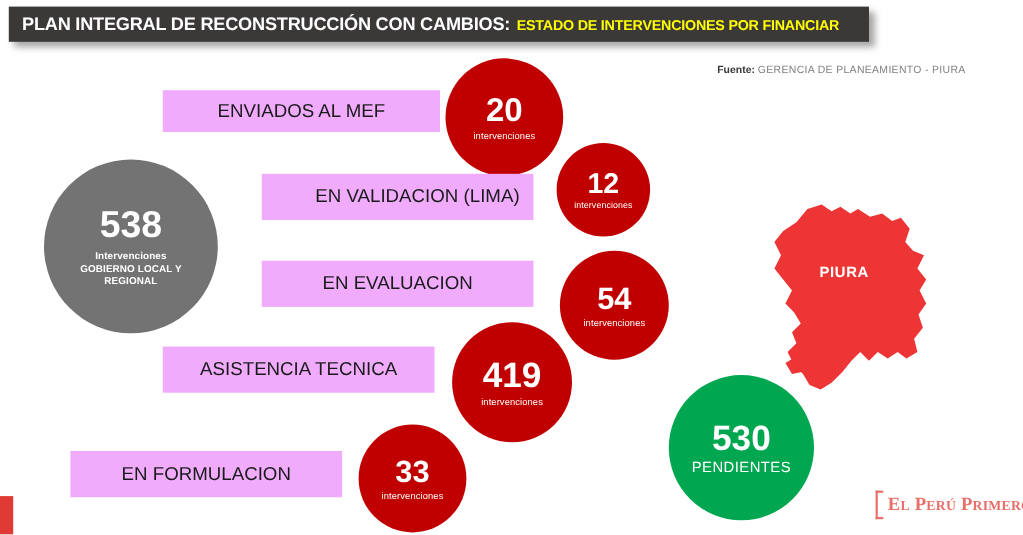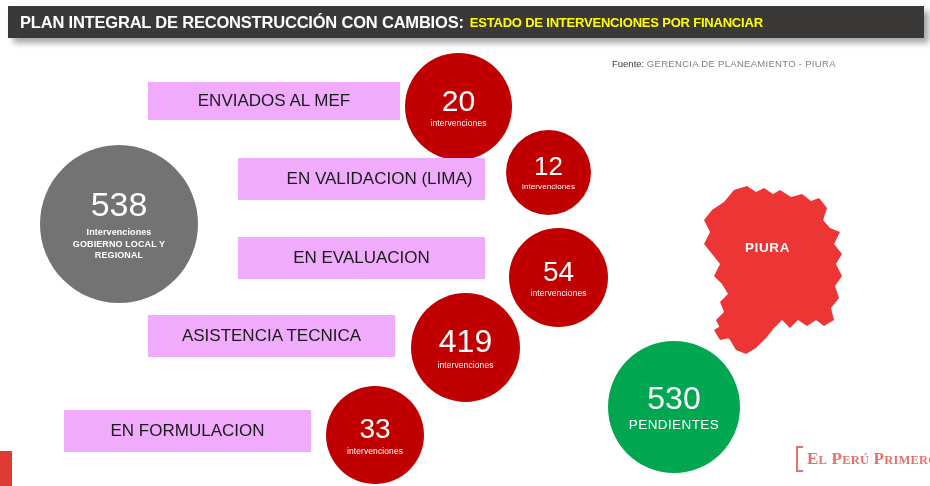--- a/index.html
+++ b/index.html
@@ -7,61 +7,61 @@
     width:930px; height:486px;
     background:#ffffff;
     font-family:"Liberation Sans", sans-serif;
     position:relative;
     overflow:hidden;
   }
   #stage { position:absolute; left:0; top:0; width:930px; height:486px; }
 
   
   .header-bar{
-    position:absolute; left:8px; top:6px; width:916px; height:32px;
+    position:absolute; left:8px; top:6px; width:782px; height:32px;
     background:#3b3838;
     box-shadow:5px 5px 6px rgba(0,0,0,0.35);
     display:flex; align-items:center;
     padding-left:12px; box-sizing:border-box;
     white-space:nowrap;
   }
   .header-bar .h-main{
     color:#ffffff; font-weight:bold; font-size:16.5px; letter-spacing:-0.2px;
   }
   .header-bar .h-accent{
     color:#ffff00; font-weight:bold; font-size:13px; letter-spacing:-0.2px;
     margin-left:6px;
   }
 
   
   .source{
     position:absolute; left:612px; top:58px;
     font-size:9.5px; color:#6f6f6f; white-space:nowrap;
   }
-  .source .s-label{ font-weight:normal; color:#3b3838; }
+  .source .s-label{ font-weight:bold; color:#3b3838;margin-left:40px; }
   .source .s-value{ color:#7f7f7f; letter-spacing:0.3px; }
 
   
   .label-box{
     position:absolute;
     background:#f0abfc;
     display:flex; align-items:center; justify-content:center;
     color:#1a1a1a; font-size:17px;
     box-sizing:border-box;
     text-align:center;
   }
 
   
   .circle{
     position:absolute; border-radius:50%;
     display:flex; flex-direction:column;
     align-items:center; justify-content:center;
     color:#ffffff; text-align:center; line-height:1.05;
   }
-  .circle .c-num{ font-weight:normal; }
+  .circle .c-num{ font-weight:bold; }
   .circle .c-sub{ font-size:8.5px; margin-top:3px; letter-spacing:0.1px; }
 
   .circle-total{
     background:#737373;
   }
   .circle-total .c-num{ font-size:34px; }
   .circle-total .c-sub{ font-size:9px; line-height:1.25; margin-top:5px; font-weight:bold;}
 
   .circle-red{ background:#c00000; }
   .circle-green{ background:#00a650; }

